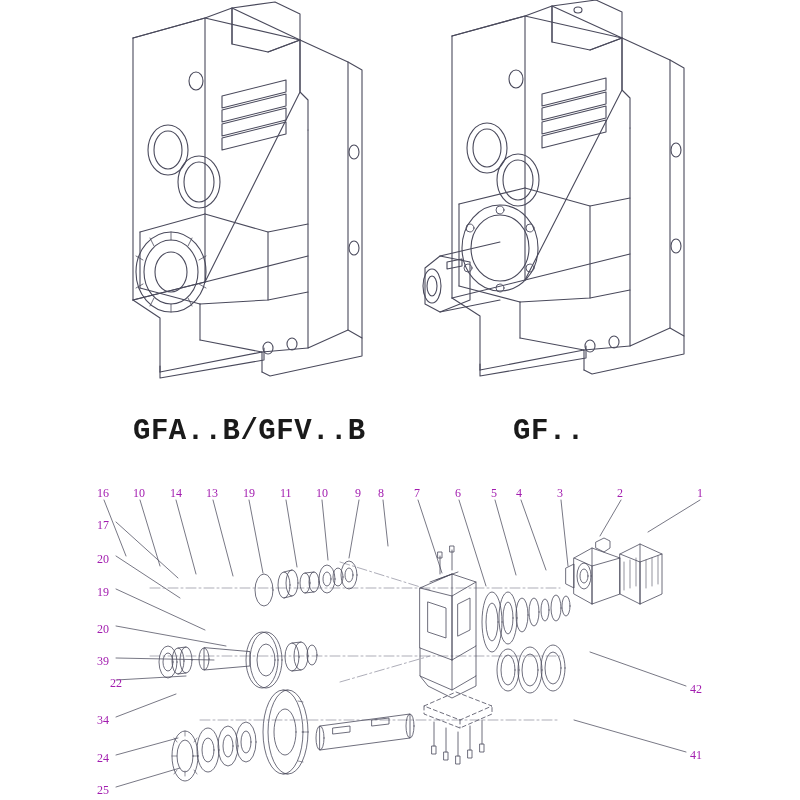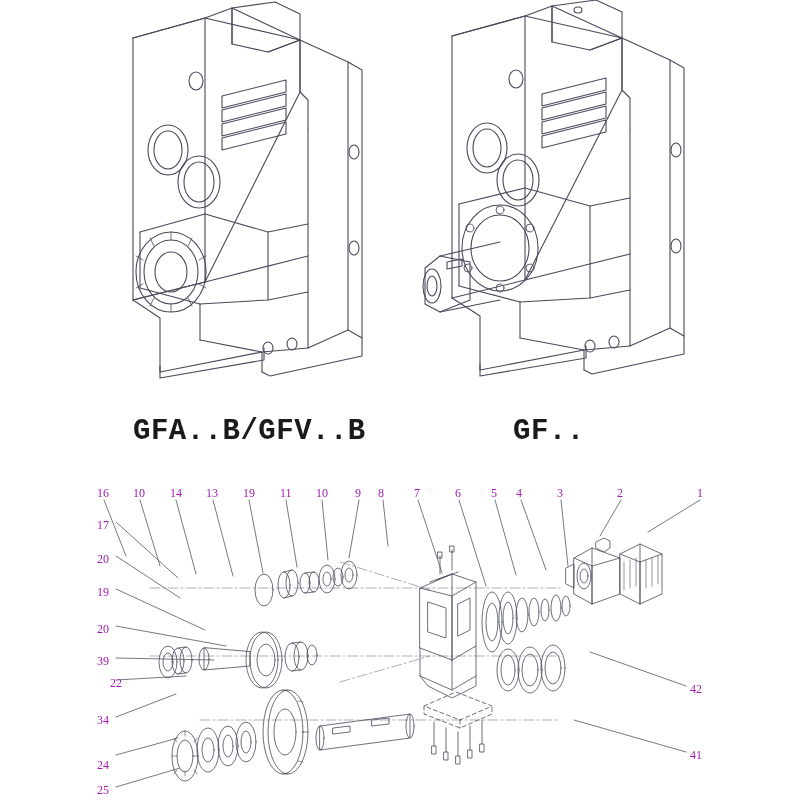--- a/index.html
+++ b/index.html
@@ -420,21 +420,21 @@
     <div class="callout-num" style="left:697px; top:16px;">1</div>
 
     
     <div class="callout-num" style="left:97px; top:48px;text-align:right;">17</div>
     <div class="callout-num" style="left:97px; top:82px;">20</div>
     <div class="callout-num" style="left:97px; top:115px;">19</div>
     <div class="callout-num" style="left:97px; top:152px;">20</div>
     <div class="callout-num" style="left:97px; top:184px;">39</div>
     <div class="callout-num" style="left:110px; top:206px;">22</div>
     <div class="callout-num" style="left:97px; top:243px;">34</div>
-    <div class="callout-num" style="left:97px; top:288px;">24</div>
+    <div class="callout-num" style="left:97px; top:281px;">24</div>
     <div class="callout-num" style="left:97px; top:313px;">25</div>
 
     
     <div class="callout-num" style="left:690px; top:212px;">42</div>
     <div class="callout-num" style="left:690px; top:278px;">41</div>
 
   </div>
 </div>
 
 </body></html>

